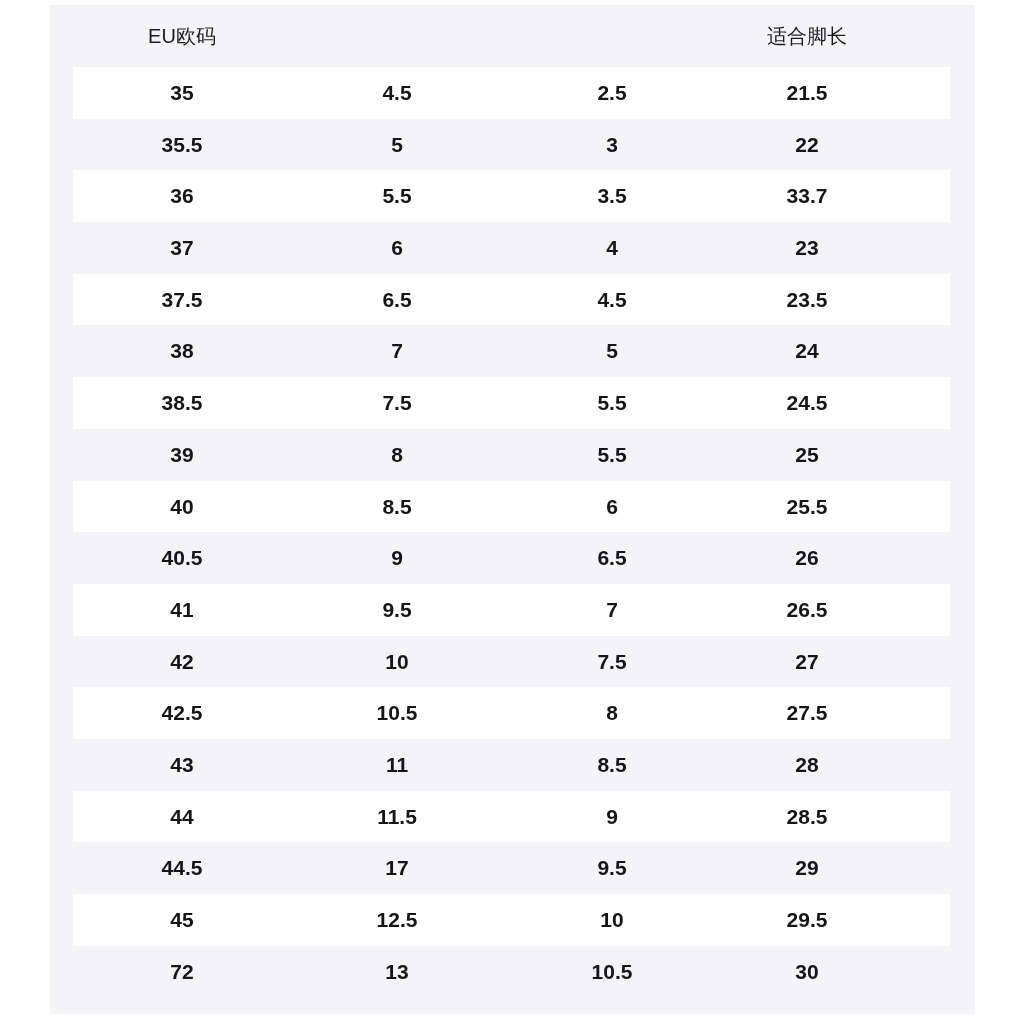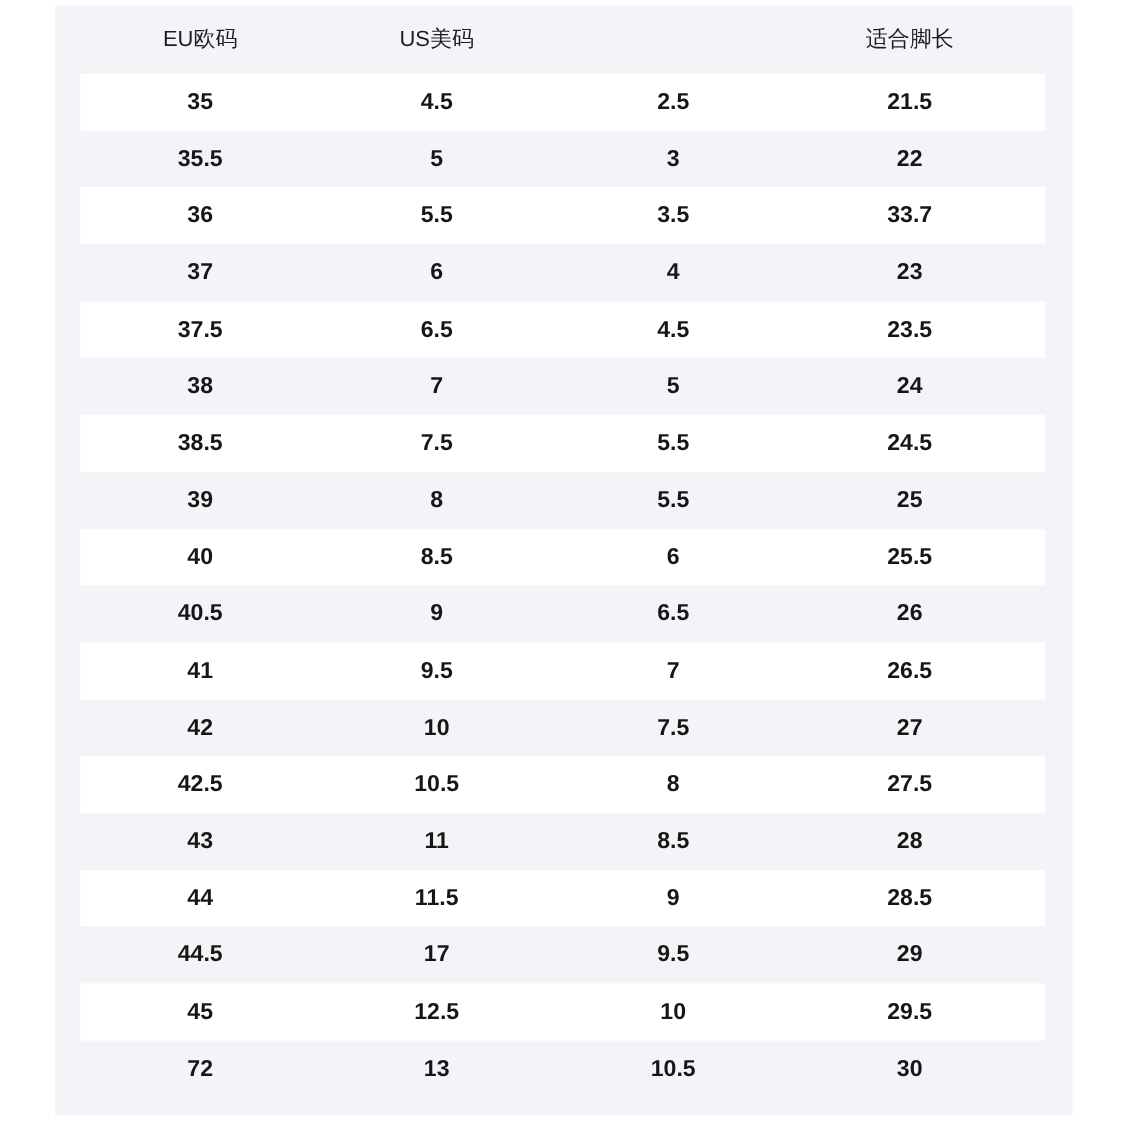--- a/index.html
+++ b/index.html
@@ -91,32 +91,31 @@
     color: #161616;
     white-space: nowrap;
     transform: translateX(-50%);
     z-index: 2;
   }
 
   
   .col-0 { left: 132px; }
   .col-1 { left: 347px; }
   .col-2 { left: 562px; }
-  .col-3 { left: 777px; }
+  .col-3 { left: 757px; }
 </style>
 </head>
 <body>
 
 <div id="page">
 
   <div id="size-chart">
 
     <div class="chart-header">
       <div class="cell col-0">EU欧码</div>
-      <div class="cell col-1">US美码</div>
       <div class="cell col-3">适合脚长</div>
     </div>
 
     <div class="chart-body" id="chart-body">
         <div class="chart-row band">
           <div class="cell col-0">35</div>
           <div class="cell col-1">4.5</div>
           <div class="cell col-2">2.5</div>
           <div class="cell col-3">21.5</div>
         </div>

